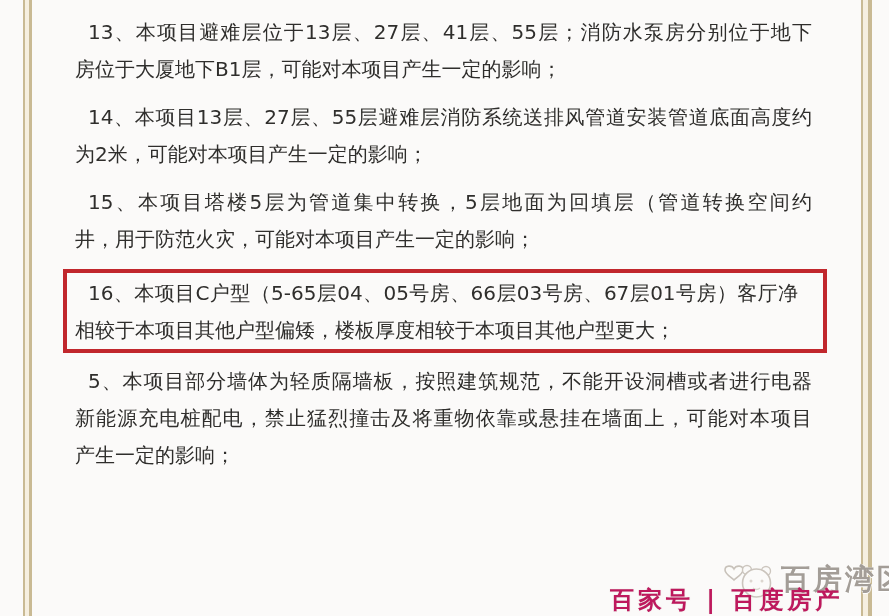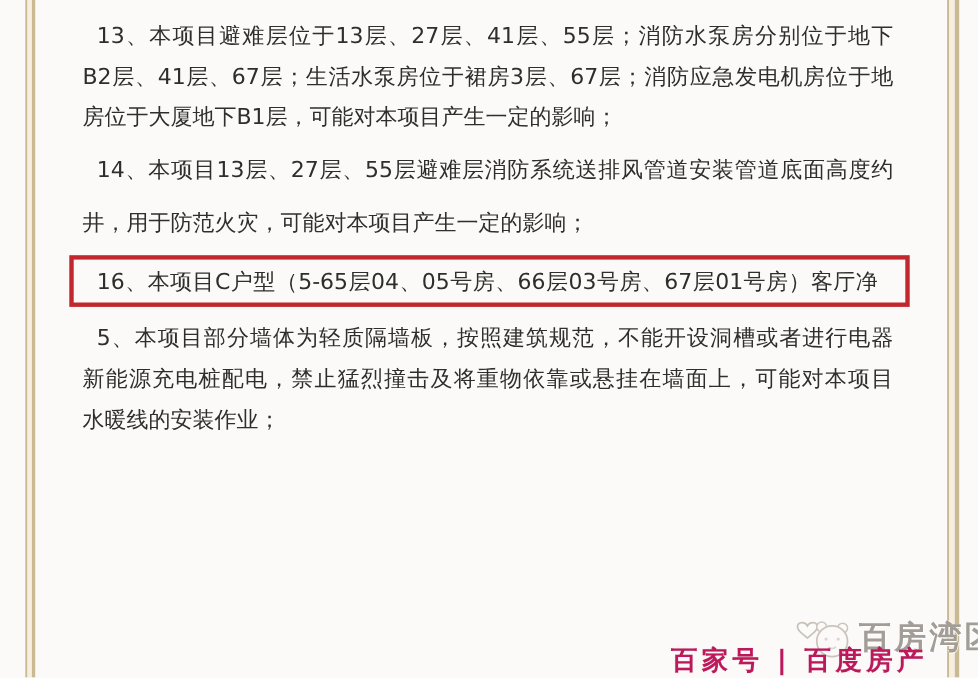--- a/index.html
+++ b/index.html
@@ -78,36 +78,38 @@
   <div class="vline l-outer"></div>
   <div class="vline l-fill"></div>
   <div class="vline l-inner"></div>
   <div class="vline r-inner"></div>
   <div class="vline r-fill"></div>
   <div class="vline r-outer"></div>
 
   <div class="doc-body">
       <div class="para">
         <div class="line first"><span class="seg">13、本项目避难层位于13层、27层、41层、55层；消防水泵房分别位于地下</span></div>
-        <div class="line"><span class="seg">B2层、41层、67层；生活水泵房位于裙房3层、67层；消防应急发电机房位于地</span></div>
         <div class="line last"><span class="seg">房位于大厦地下B1层，可能对本项目产生一定的影响；</span></div>
       </div>
       <div class="para">
         <div class="line first"><span class="seg">14、本项目13层、27层、55层避难层消防系统送排风管道安装管道底面高度约</span></div>
+        <div class="line last"><span class="seg">为2米，可能对本项目产生一定的影响；</span></div>
       </div>
       <div class="para">
+        <div class="line first"><span class="seg">15、本项目塔楼5层为管道集中转换，5层地面为回填层（管道转换空间约</span></div>
         <div class="line last"><span class="seg">井，用于防范火灾，可能对本项目产生一定的影响；</span></div>
       </div>
       <div class="para boxed">
         <div class="line first"><span class="seg">16、本项目C户型（5-65层04、05号房、66层03号房、67层01号房）客厅净高</span></div>
+        <div class="line last"><span class="seg">相较于本项目其他户型偏矮，楼板厚度相较于本项目其他户型更大；</span></div>
       </div>
       <div class="para">
         <div class="line first"><span class="seg">5、</span><span class="seg u">本项目部分墙体为轻质隔墙板，按照建筑规范，不能开设洞槽或者进行电器</span></div>
         <div class="line"><span class="seg">新能源充电桩配电，</span><span class="seg u">禁止猛烈撞击及将重物依靠或悬挂在墙面上</span><span class="seg">，可能对本项目</span></div>
-        <div class="line last"><span class="seg">水暖线的安装作业；</span></div>
+        <div class="line last"><span class="seg">产生一定的影响；</span></div>
       </div>
     </div>
 
   <svg class="wm-logo" viewBox="0 0 56 46" xmlns="http://www.w3.org/2000/svg">
     <path d="M12 13 C10 9, 3 9, 3 14 C3 18, 9 21, 12 24 C15 21, 21 18, 21 14 C21 9, 14 9, 12 13 Z" fill="#fdfcfa" stroke="#c3bcb4" stroke-width="1.6"></path>
     <circle cx="25" cy="14" r="4.5" fill="#fcfbf9" stroke="#c8c1b9" stroke-width="1.4"></circle>
     <circle cx="44" cy="15" r="4.5" fill="#fcfbf9" stroke="#c8c1b9" stroke-width="1.4"></circle>
     <circle cx="34.5" cy="27" r="14" fill="#fcfbf9" stroke="#c6bfb7" stroke-width="1.6"></circle>
     <circle cx="29" cy="25" r="1.5" fill="#d9d3cc"></circle>
     <circle cx="40" cy="25" r="1.5" fill="#d9d3cc"></circle>

